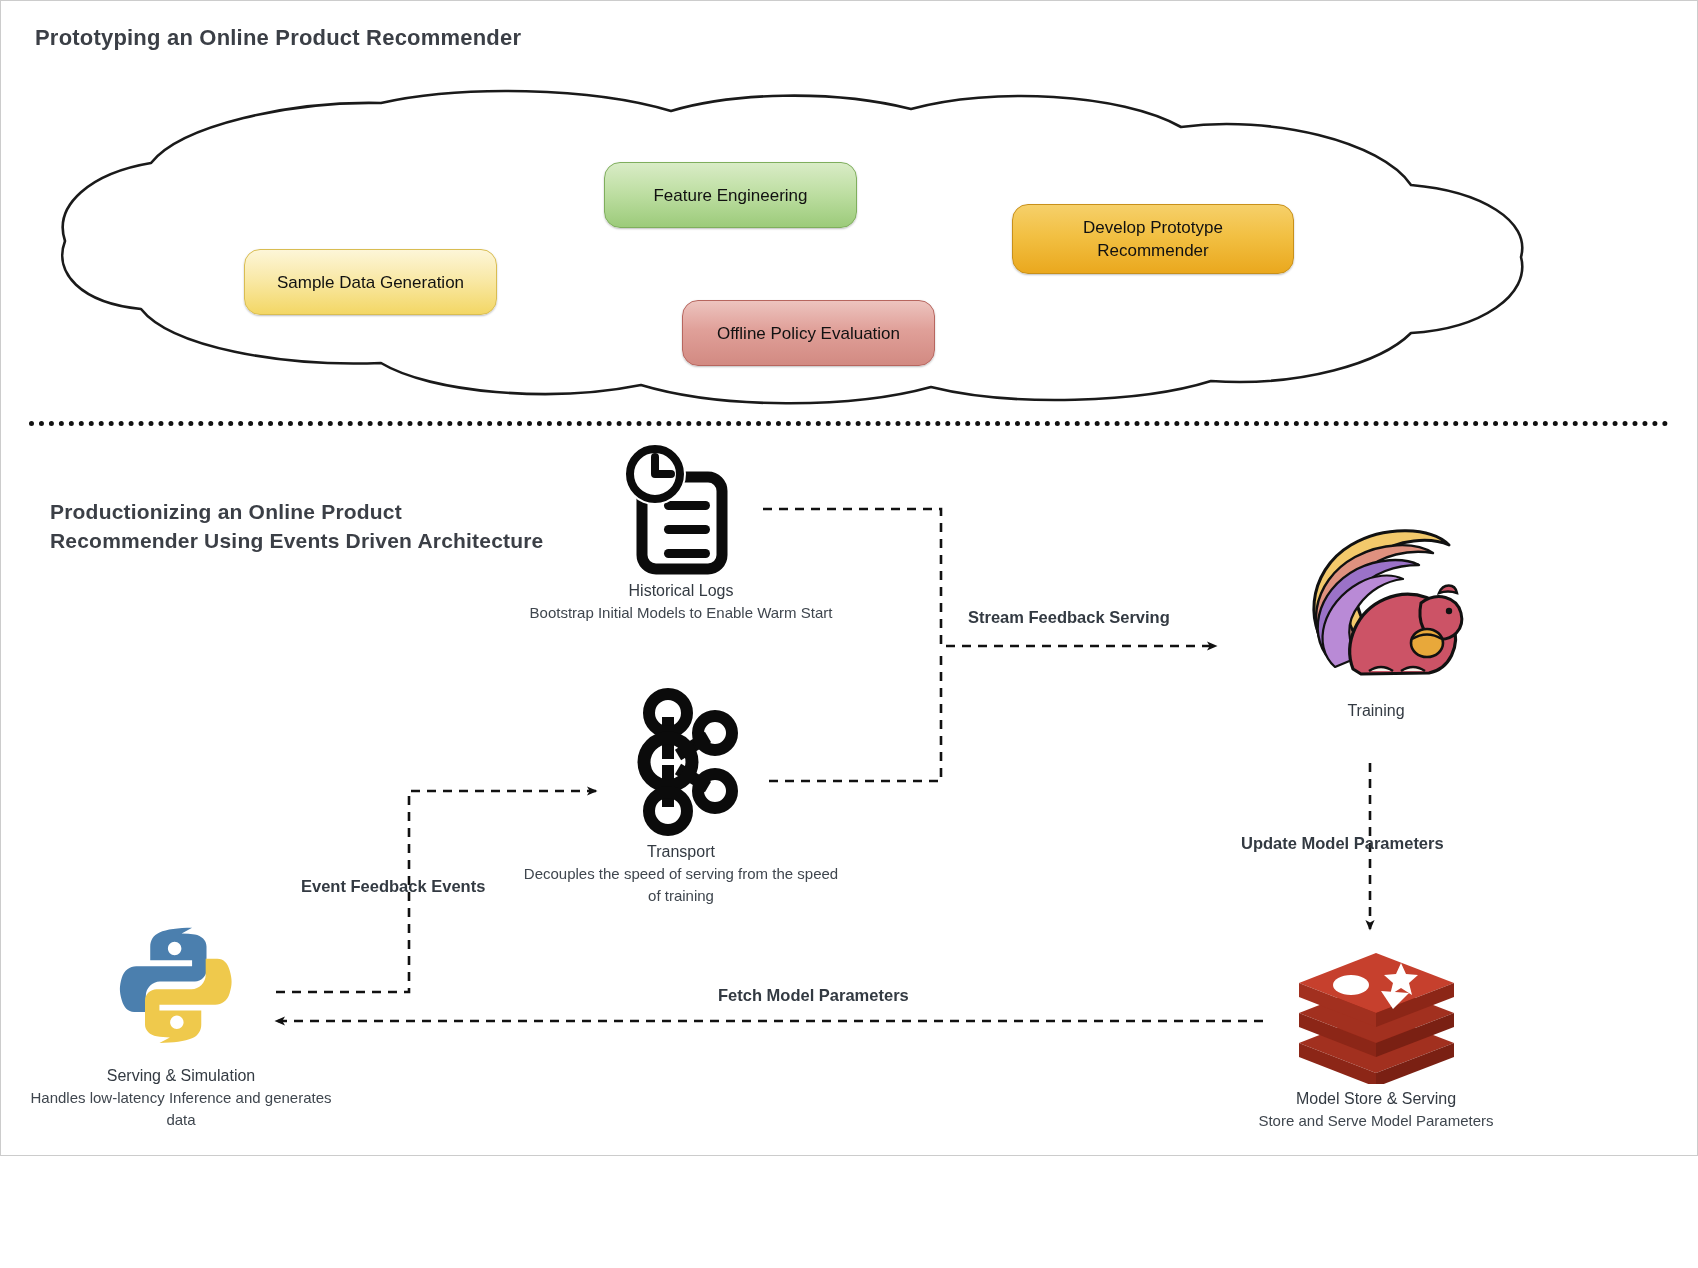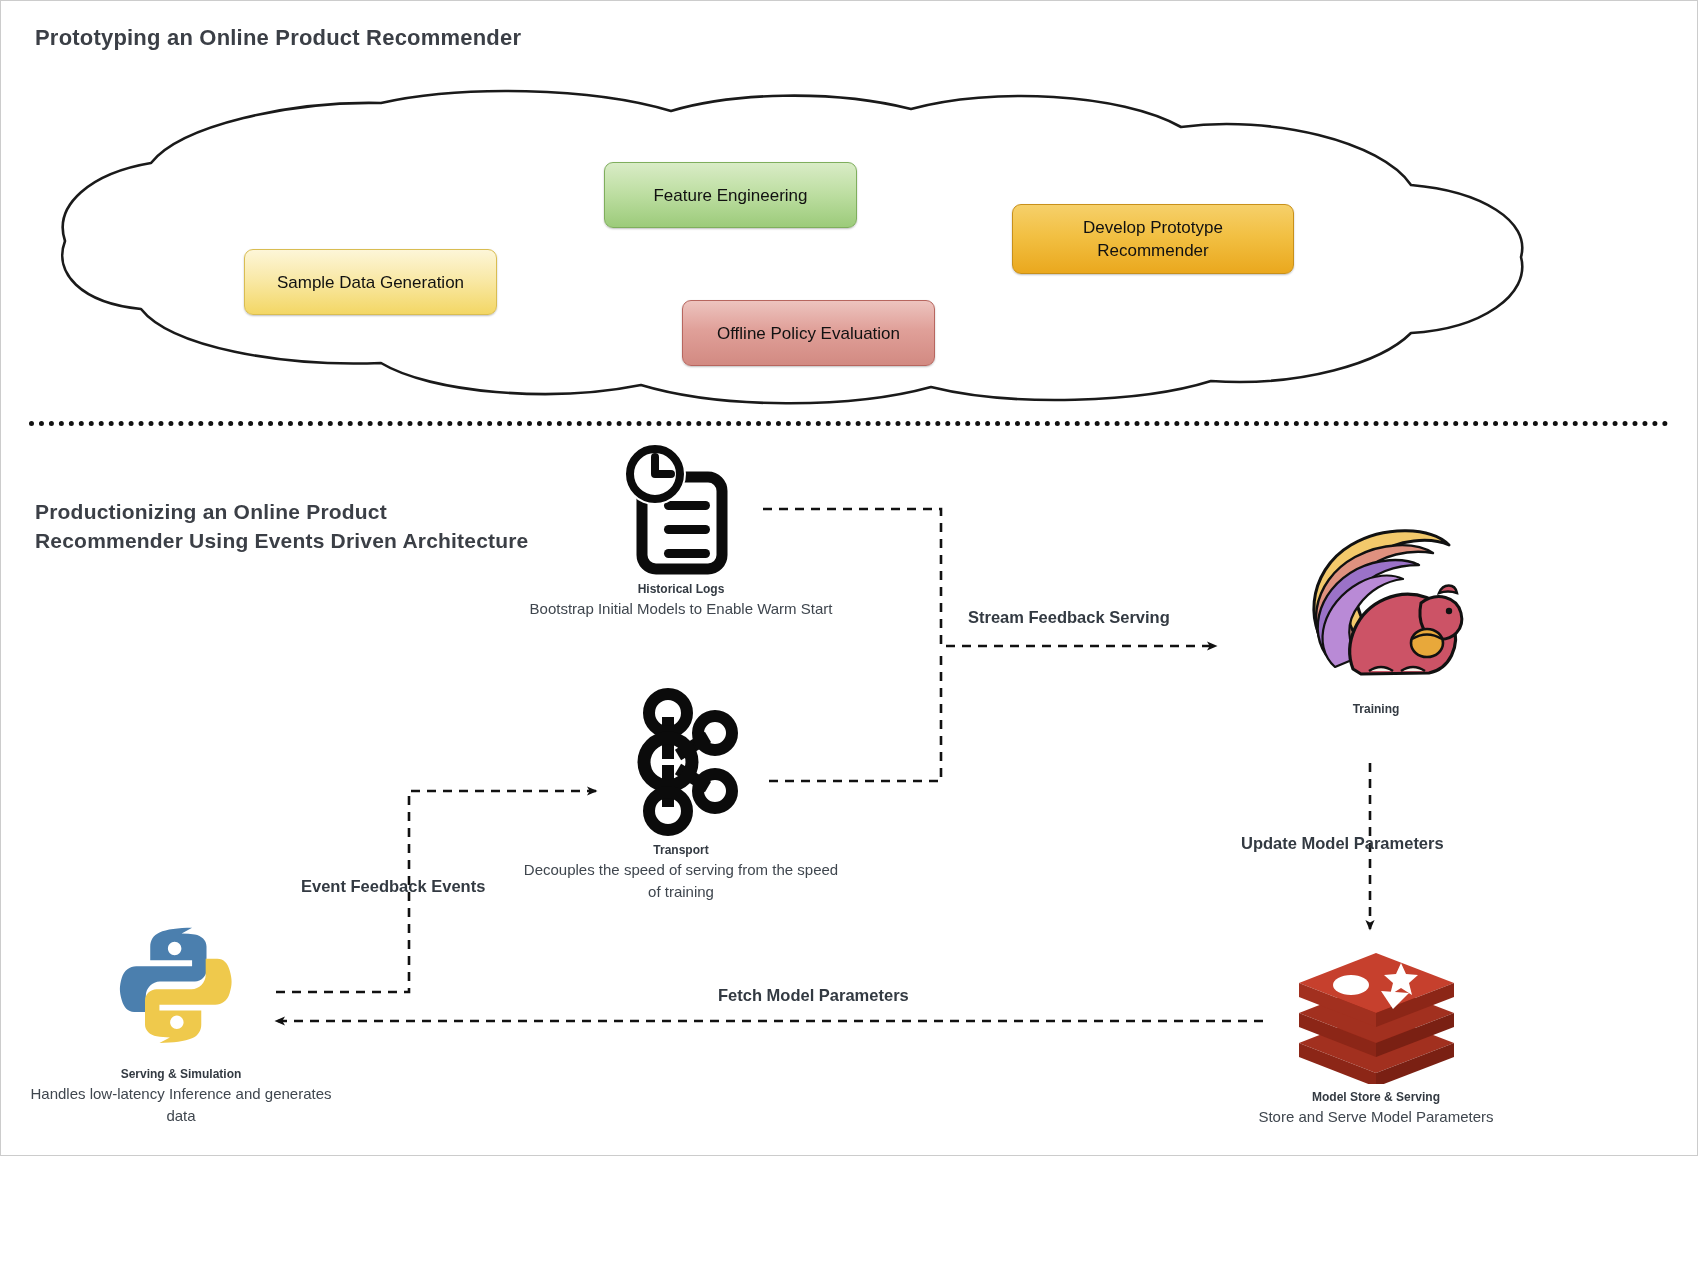--- a/index.html
+++ b/index.html
@@ -6,27 +6,27 @@
   body{font-family:"Liberation Sans",sans-serif;}
   #page{
     position:relative;width:1698px;height:1156px;
     background:#ffffff;border:1px solid #cccccc;box-sizing:border-box;overflow:hidden;
   }
   
   .section-title{
     position:absolute;font-weight:bold;color:#3b3f46;letter-spacing:.2px;
   }
   #title-proto{left:34px;top:24px;font-size:22px;}
-  #title-prod{left:34px;top:496px;font-size:21px;line-height:29px;width:560px;}
+  #title-prod{left:49px;top:496px;font-size:21px;line-height:29px;width:560px;}
   
   #cloud-wrap{position:absolute;left:30px;top:80px;width:1520px;height:330px;}
   #cloud-wrap svg{display:block;}
   
   .cbox{
-    position:absolute;border-radius:9px;border:1px solid rgba(0,0,0,.35);
+    position:absolute;border-radius:16px;border:1px solid rgba(0,0,0,.35);
     display:flex;align-items:center;justify-content:center;text-align:center;
     font-size:17px;color:#111;line-height:23px;padding:0 31px;box-sizing:border-box;
     box-shadow:0 1px 2px rgba(0,0,0,.25);
   }
   #box-sample{
     left:243px;top:216px;width:253px;height:66px;
     background:linear-gradient(180deg,#fdf6d8 0%,#f9e9a8 45%,#f3d765 100%);
     border-color:#d9bd52;
     margin-top:32px;
   }
@@ -46,21 +46,21 @@
     border-color:#c8901a;
   }
   
   #divider{
     position:absolute;left:28px;top:420px;width:1640px;height:0;
     border-top:5px dotted #111;
   }
   
   .node{position:absolute;text-align:center;}
   .node-icon{display:flex;align-items:center;justify-content:center;}
-  .node-title{font-size:12px;font-weight:bold;color:#333a42;margin-top:6px;}
+  .node-title{font-size:16px;font-weight:normal;color:#333a42;margin-top:6px;}
   .node-sub{font-size:15px;color:#3f464e;line-height:22px;margin-top:2px;}
   
   #node-logs{left:520px;top:440px;width:320px;}
   #node-transport{left:520px;top:686px;width:320px;}
   #node-training{left:1215px;top:510px;width:320px;}
   #node-store{left:1215px;top:938px;width:320px;}
   #node-serving{left:20px;top:910px;width:320px;}
   
   .edge-label{
     position:absolute;font-size:16.5px;font-weight:bold;color:#333a42;white-space:nowrap;

